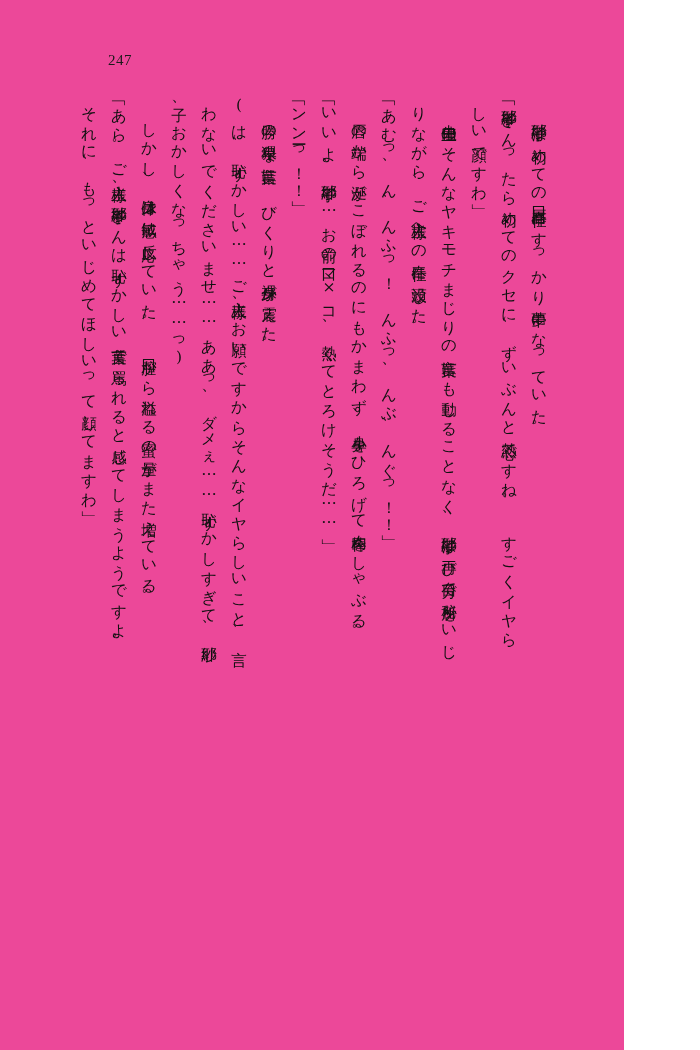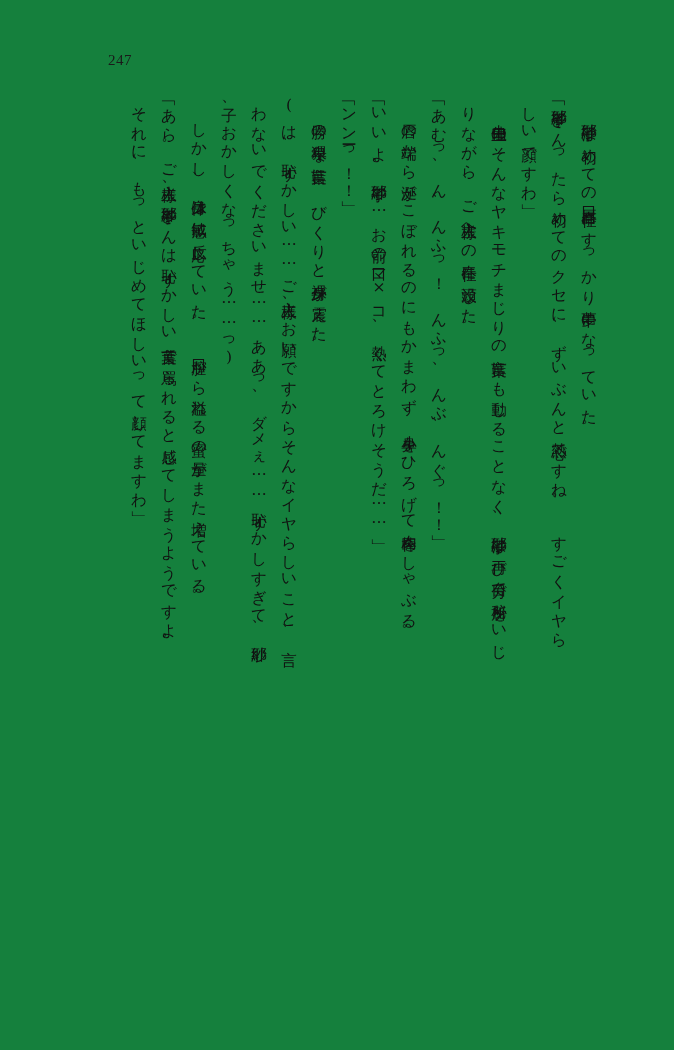--- a/index.html
+++ b/index.html
@@ -2,23 +2,23 @@
 <html><head>
 <meta charset="utf-8">
 <style>
   html, body {
     margin: 0;
     padding: 0;
     background: #ffffff;
   }
   .page {
     position: relative;
-    width: 674px;
+    width: 624px;
     height: 1050px;
-    background: #15803d;
+    background: #ec4899;
     overflow: hidden;
     font-family: "DejaVu Serif", "Liberation Serif", serif;
   }
   .page-number {
     position: absolute;
     top: 52px;
     left: 108px;
     font-size: 15px;
     color: #1a1a1a;
     letter-spacing: 0.5px;

